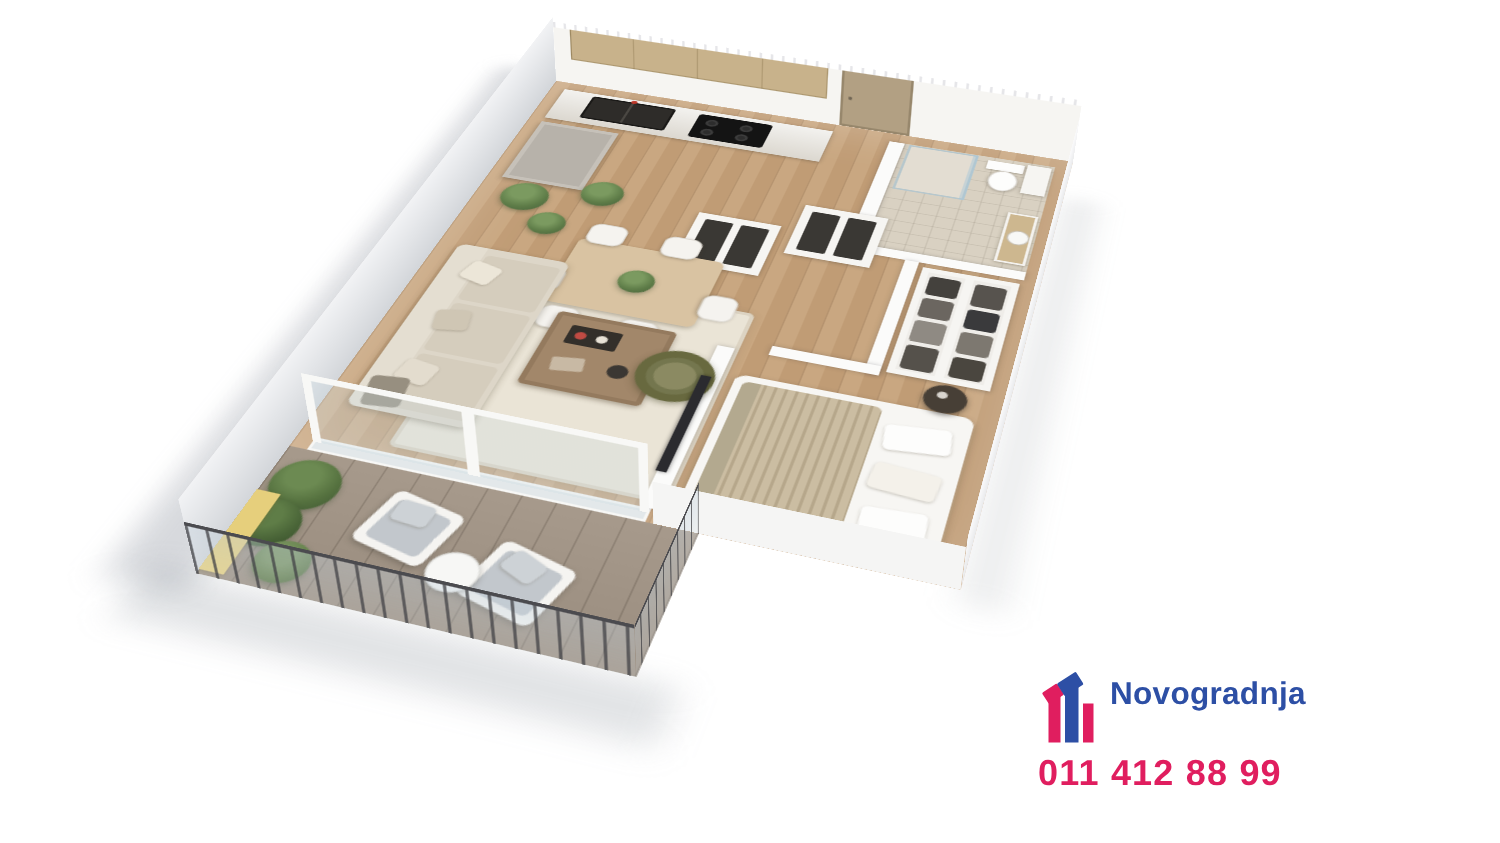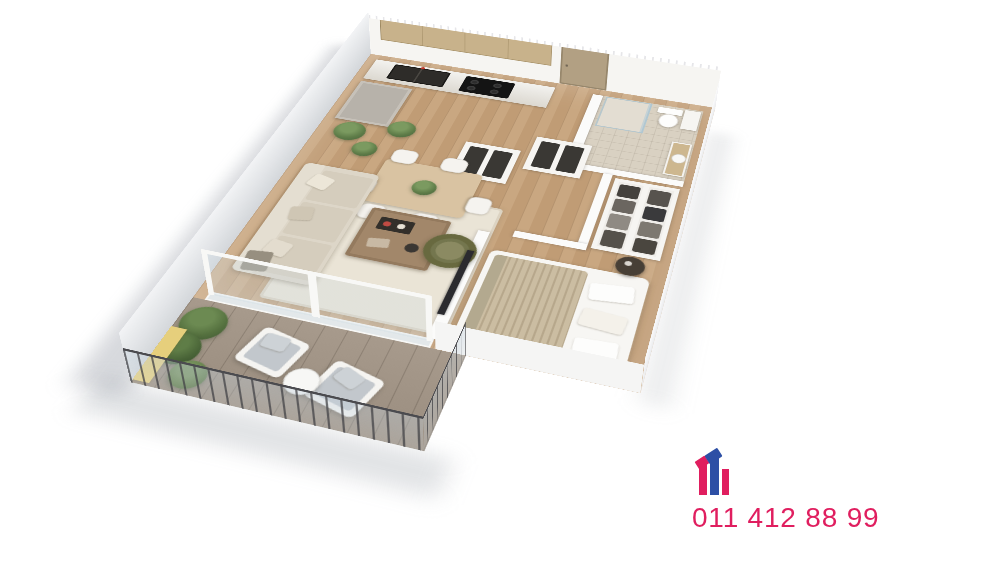--- a/index.html
+++ b/index.html
@@ -81,21 +81,21 @@
   .rail-e{left:265px;top:470px;width:115px;height:38px;}
   .glass-doors{left:12px;top:462px;width:220px;height:50px;
       background:linear-gradient(90deg,#f8f8f6 0 6px,rgba(208,222,230,.30) 6px 104px,
         #f8f8f6 104px 112px,rgba(208,222,230,.30) 112px 214px,#f8f8f6 214px 220px);
       border-bottom:5px solid #f8f8f6;}
 
   
   .brand{position:absolute;}
   .b-bar{position:absolute;}
   .brand-line{position:absolute;font-weight:bold;font-size:21px;letter-spacing:.2px;}
-  .brand-phone{position:absolute;font-weight:normal;font-size:28px;letter-spacing:.8px;}
+  .brand-phone{position:absolute;font-weight:bold;font-size:24px;letter-spacing:.8px;}
 </style>
 </head>
 <body>
 
 <div class="page">
 
   <div class="scene3d">
 
     <div class="layer lay-shadow">
       <div class="sh sh-left"></div>
@@ -247,16 +247,17 @@
   </div>
 
   <div class="brand" style="left:695px;top:448px;width:210px;height:95px">
     <div class="abs" style="position:absolute;left:0;top:2px;width:36px;height:52px">
       <div class="b-bar" style="left:1px;top:8px;width:12px;height:9px;background:#e01e5f;transform:rotate(-33deg);border-radius:1px"></div>
       <div class="b-bar" style="left:4px;top:14px;width:8px;height:31px;background:#e01e5f"></div>
       <div class="b-bar" style="left:11px;top:1px;width:15px;height:10px;background:#2d4fa5;transform:rotate(-33deg);border-radius:1px"></div>
       <div class="b-bar" style="left:15px;top:6px;width:9px;height:39px;background:#2d4fa5"></div>
       <div class="b-bar" style="left:27px;top:19px;width:7px;height:26px;background:#e01e5f"></div>
     </div>
+    <div class="brand-line" style="left:45px;top:3px;color:#2d4fa5">Novogradnja</div>
     <div class="brand-phone" style="left:-3px;top:54px;color:#e01e5f">011 412 88 99</div>
   </div>
 
 </div>
 
 </body></html>

